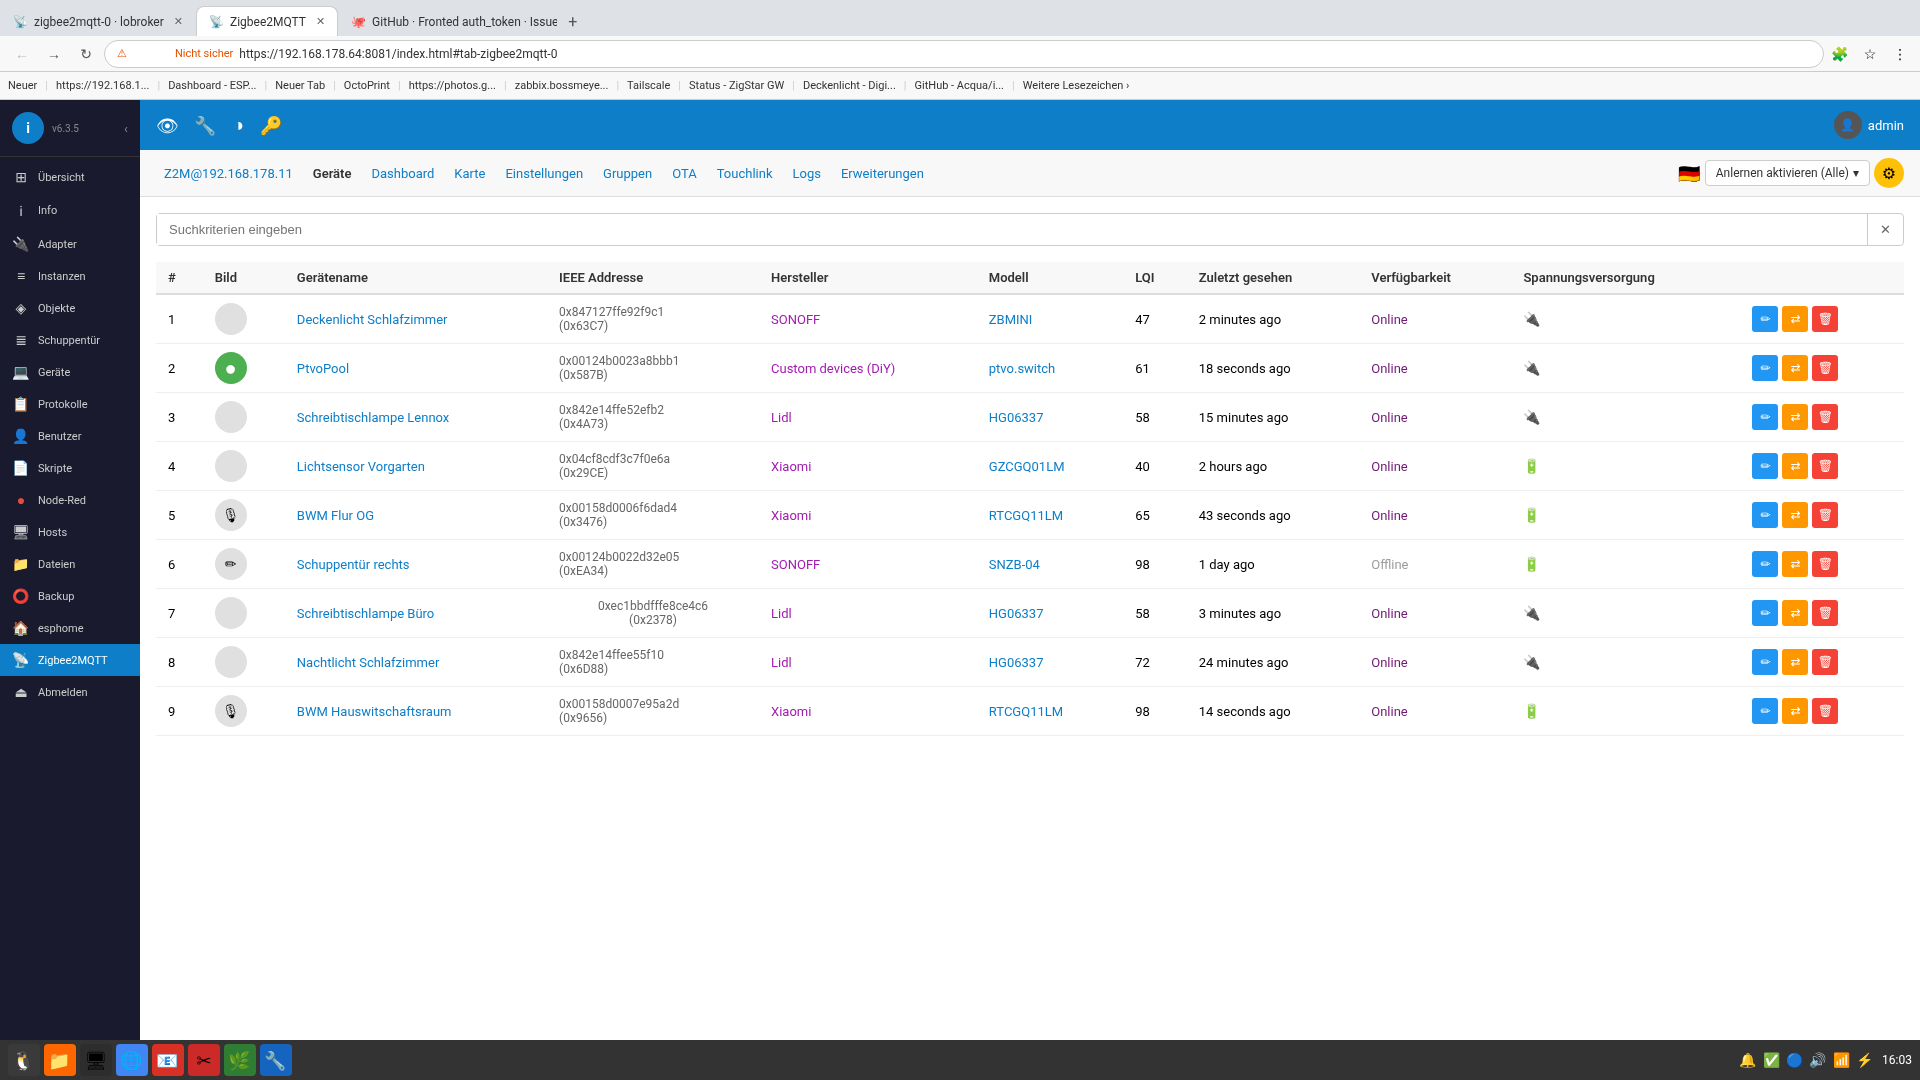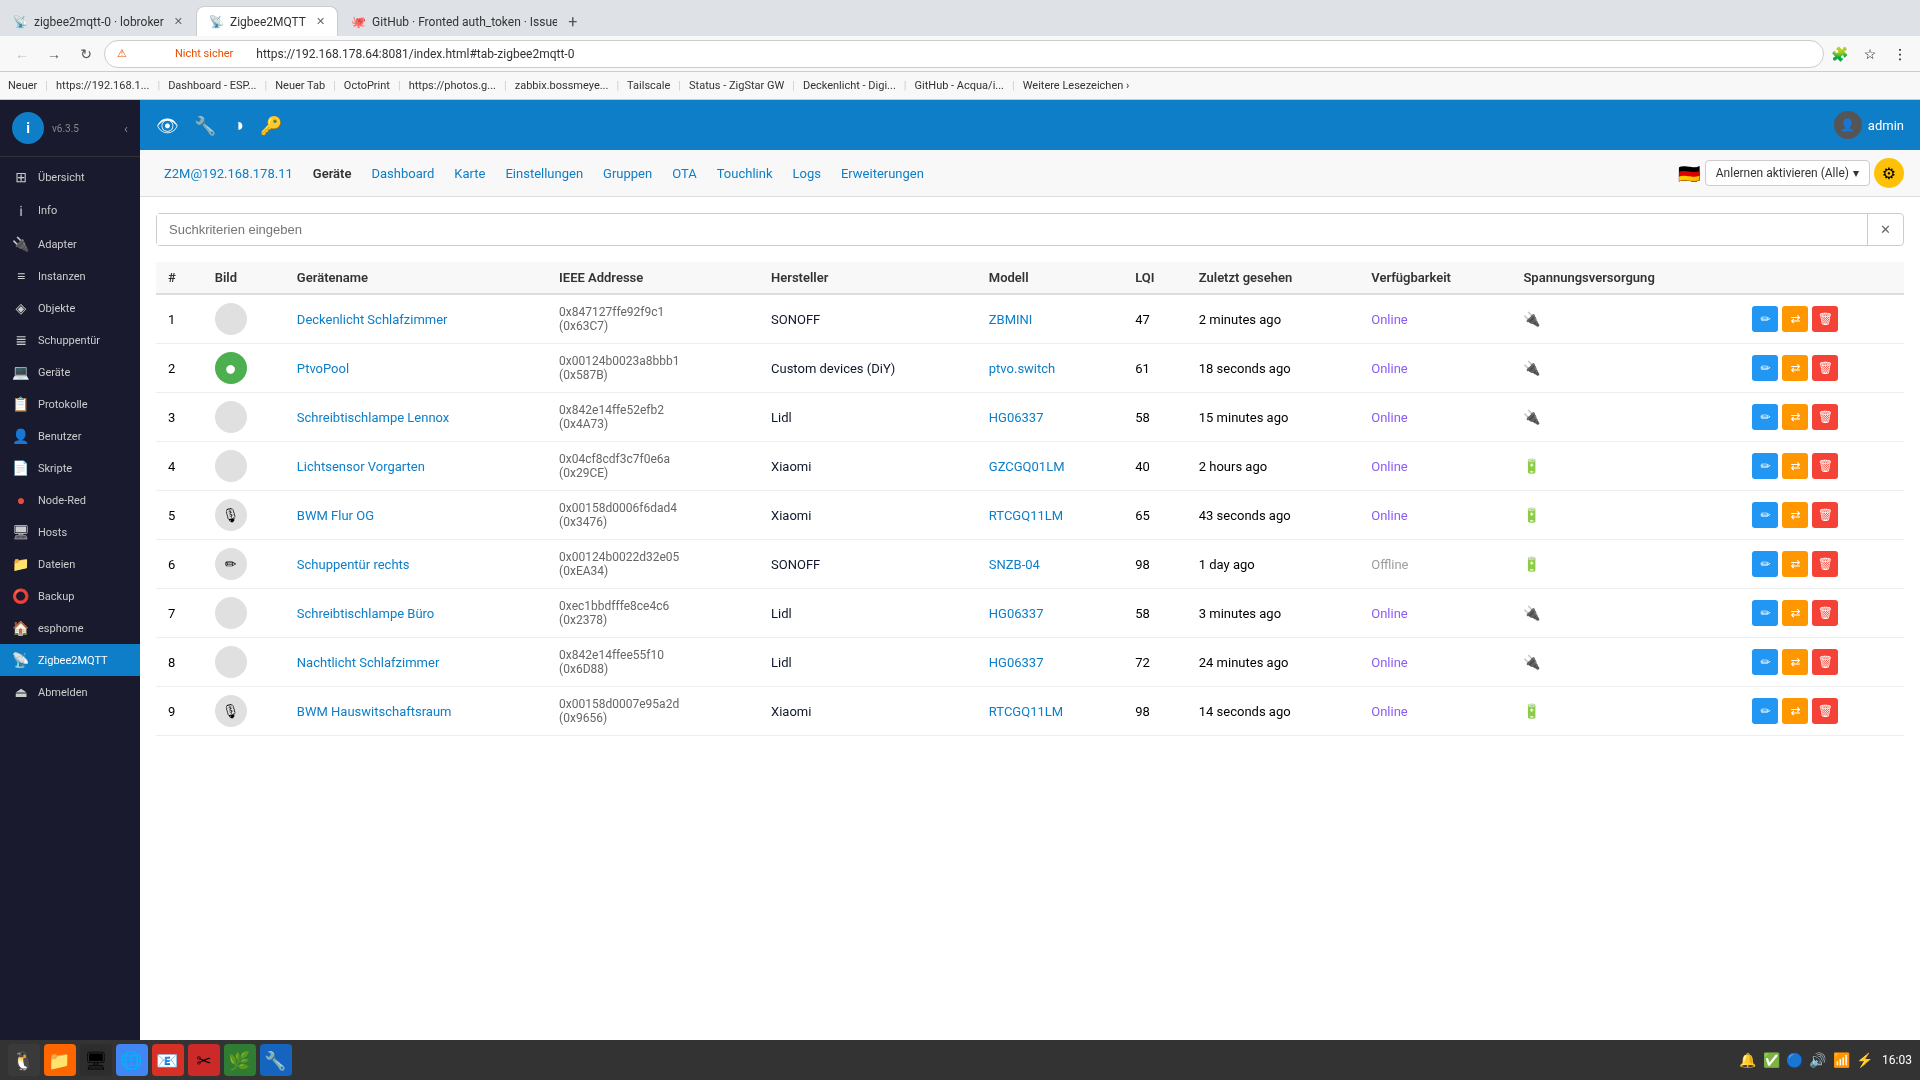--- a/index.html
+++ b/index.html
@@ -64,23 +64,23 @@
     
     .search-bar { display: flex; align-items: center; border: 1px solid #ccc; border-radius: 4px; background: #fff; margin-bottom: 16px; }
     .search-input { flex: 1; border: none; outline: none; padding: 8px 12px; font-size: 13px; color: #333; }
     .search-clear { padding: 8px 12px; cursor: pointer; color: #666; border-left: 1px solid #ccc; }
 
     
     .devices-table { width: 100%; border-collapse: collapse; font-size: 13px; }
     .devices-table th { text-align: left; padding: 8px 12px; border-bottom: 2px solid #ddd; font-weight: 600; color: #333; background: #f8f8f8; white-space: nowrap; }
     .devices-table td { padding: 8px 12px; border-bottom: 1px solid #eee; vertical-align: middle; }
     .device-link { color: #0d7ec7; cursor: pointer; text-decoration: none; }
-    .manufacturer-link { color: #0f172a; cursor: pointer; }
+    .manufacturer-link { color: #a21caf; cursor: pointer; }
     .model-link { color: #0d7ec7; cursor: pointer; }
-    .status-online { color: #8b5cf6; }
+    .status-online { color: #701a75; }
     .status-offline { color: #9e9e9e; }
     .device-img { width: 32px; height: 32px; border-radius: 50%; background: #e0e0e0; display: flex; align-items: center; justify-content: center; font-size: 16px; }
     .device-img.green { background: #4caf50; }
     .action-btn { width: 26px; height: 26px; border: none; border-radius: 3px; cursor: pointer; display: inline-flex; align-items: center; justify-content: center; font-size: 12px; color: white; margin: 0 1px; }
     .action-btn.edit { background: #2196f3; }
     .action-btn.copy { background: #ff9800; }
     .action-btn.delete { background: #f44336; }
     .actions-cell { display: flex; align-items: center; gap: 2px; }
 
     
@@ -114,21 +114,21 @@
     </div>
     <div class="browser-tab-new">+</div>
   </div>
 
   <div class="browser-controls">
     <button class="browser-nav-btn disabled">←</button>
     <button class="browser-nav-btn">→</button>
     <button class="browser-nav-btn">↻</button>
     <div class="address-bar">
       <span class="address-warning">⚠</span>
-      <span style="color:#e65100;font-size:11px;margin-right:23px;padding-left:44px;">Nicht sicher</span>
+      <span style="color:#e65100;font-size:11px;margin-right:6px;padding-left:44px;">Nicht sicher</span>
       <span style="font-size:12px;color:#333;">https://192.168.178.64:8081/index.html#tab-zigbee2mqtt-0</span>
     </div>
     <div class="browser-action-icons">
       <button class="browser-action-icon">🧩</button>
       <button class="browser-action-icon">☆</button>
       <button class="browser-action-icon">⋮</button>
     </div>
   </div>
 
   <div class="browser-bookmarks">
@@ -421,21 +421,21 @@
           <button class="action-btn delete">🗑</button>
         </div>
       </td>
     </tr>
               <tr>
       <td>7</td>
       <td>
                   <div class="device-img" style="background:#e0e0e0;"></div>
                 </td>
       <td><a class="device-link">Schreibtischlampe Büro</a></td>
-      <td style="font-size:12px;color:#666;">0xec1bbdfffe8ce4c6<br>(0x2378)</td>
+      <td style="font-size:12px;color:#666;text-align:center;">0xec1bbdfffe8ce4c6<br>(0x2378)</td>
       <td><span class="manufacturer-link">Lidl</span></td>
       <td><span class="model-link">HG06337</span></td>
       <td>58</td>
       <td>3 minutes ago</td>
       <td><span class="status-online">Online</span></td>
       <td><span style="font-size:14px;color:#555;">🔌</span></td>
       <td>
         <div class="actions-cell">
           <button class="action-btn edit">✏</button>
           <button class="action-btn copy">⇄</button>

